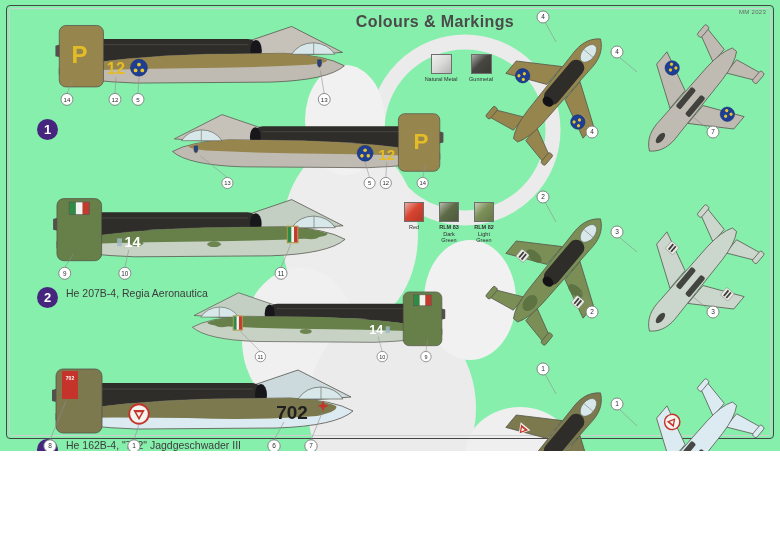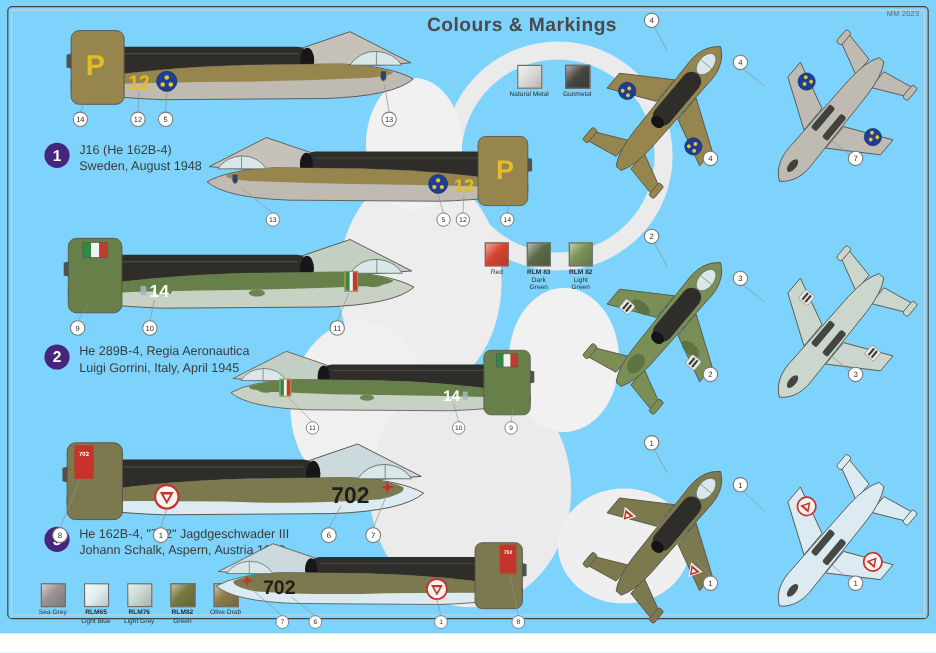--- a/index.html
+++ b/index.html
@@ -1,16 +1,16 @@
 <!DOCTYPE html>
 <html><head>
 <meta charset="utf-8">
 <style>
   html,body{margin:0;padding:0;background:#fff;}
-  .sheet{position:relative;width:780px;height:528px;background:#7dd3fc;overflow:hidden;
+  .sheet{position:relative;width:780px;height:451px;background:#86efac;overflow:hidden;
          font-family:"Liberation Sans", sans-serif;color:#3a3a3a;}
   .frame-outer{position:absolute;left:6px;top:5px;right:6px;bottom:12px;border:1.6px solid #454545;border-radius:4px;pointer-events:none;}
   .frame-inner{position:absolute;left:9px;top:8px;right:9px;bottom:15px;border:1px solid #cfcfcf;border-radius:3px;pointer-events:none;}
   .wm{position:absolute;left:0;top:0;z-index:0;}
   .layer{position:absolute;z-index:2;}
   .hdr{left:330px;top:13px;width:210px;text-align:center;}
   .hdr .t{font-size:16px;font-weight:600;color:#4a4a4a;letter-spacing:.4px;}
   .hdr .s{font-size:8.5px;color:#4a4a4a;margin-top:3px;}
   .code{left:739px;top:9px;font-size:6px;color:#666;letter-spacing:.3px;}
   .scheme{display:flex;align-items:flex-start;gap:8px;width:250px;}
@@ -214,30 +214,25 @@
     <div class="chip">
       <div class="chip-box" style="width: 19px; background: rgb(143, 123, 75);">
           <div class="sheen"></div>
         </div>
       <div class="chip-name">Olive Drab</div>
     </div>
   </div>
 
   <div class="layer scheme" style="left:37px;top:119px">
     <div class="snum">1</div>
-    <div class="stxt">
-        <div>J16 (He 162B-4)</div>
-      <div>Sweden, August 1948</div>
-      </div>
   </div>
   <div class="layer scheme" style="left:37px;top:287px">
     <div class="snum">2</div>
     <div class="stxt">
-        <div>He 289B-4, Regia Aeronautica</div>
-      <div>Luigi Gorrini, Italy, April 1945</div>
+        <div>He 207B-4, Regia Aeronautica</div>
       </div>
   </div>
   <div class="layer scheme" style="left:37px;top:439px">
     <div class="snum">3</div>
     <div class="stxt">
         <div>He 162B-4, "702" Jagdgeschwader III</div>
       <div>Johann Schalk, Aspern, Austria 1948</div>
       </div>
   </div>
 

